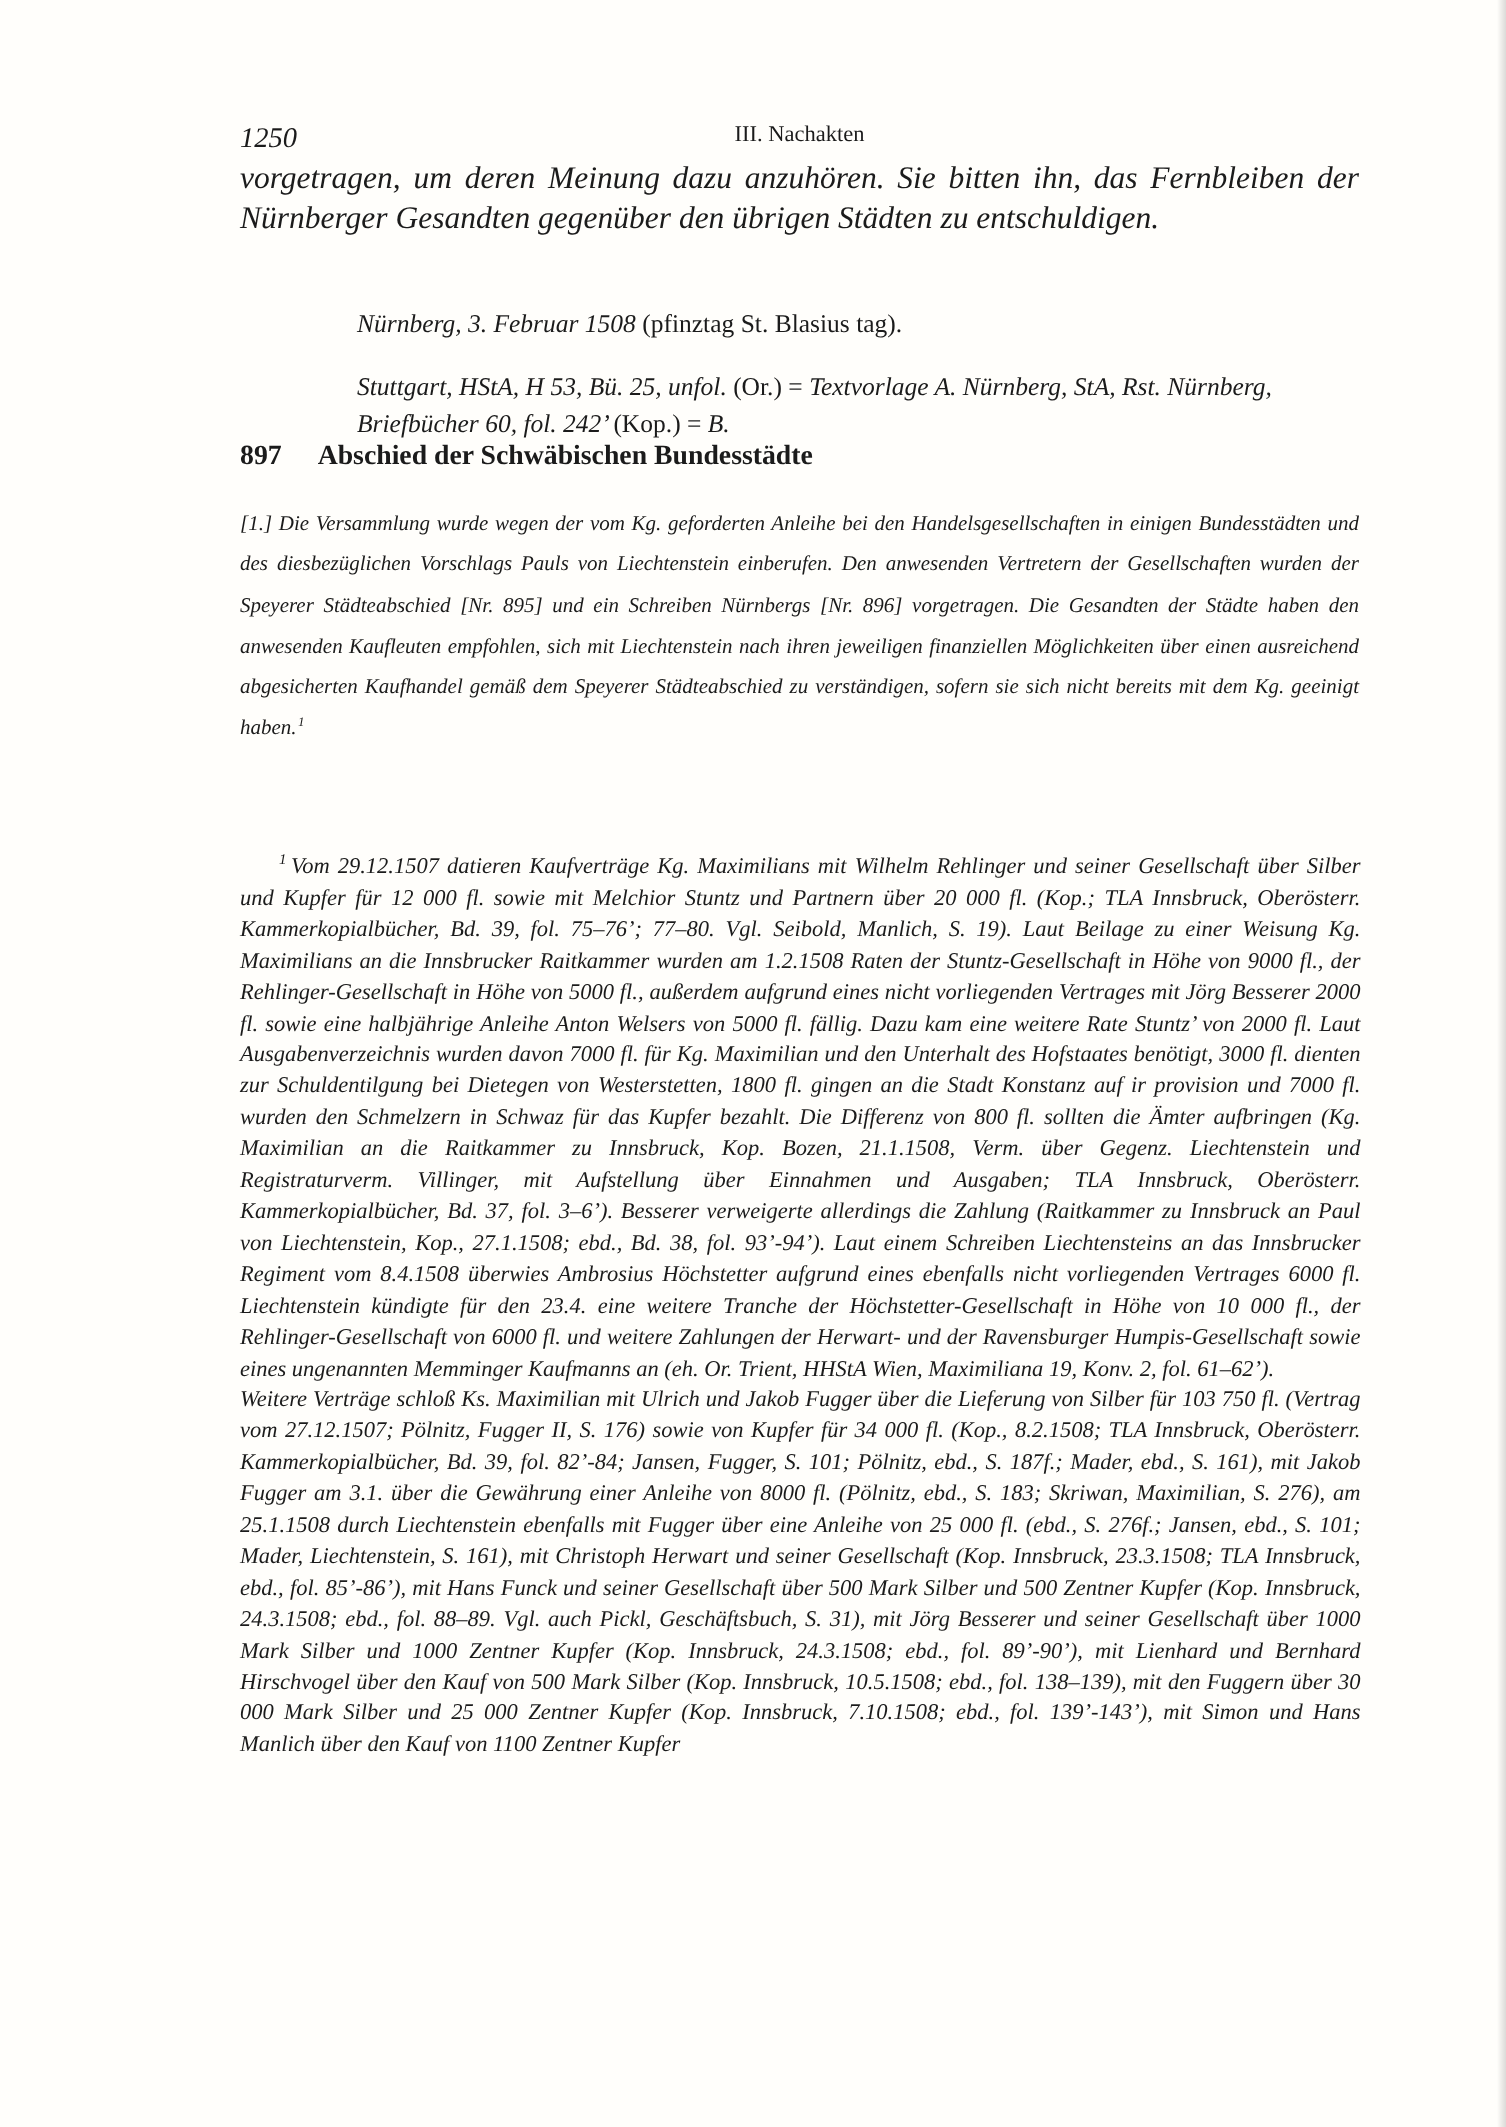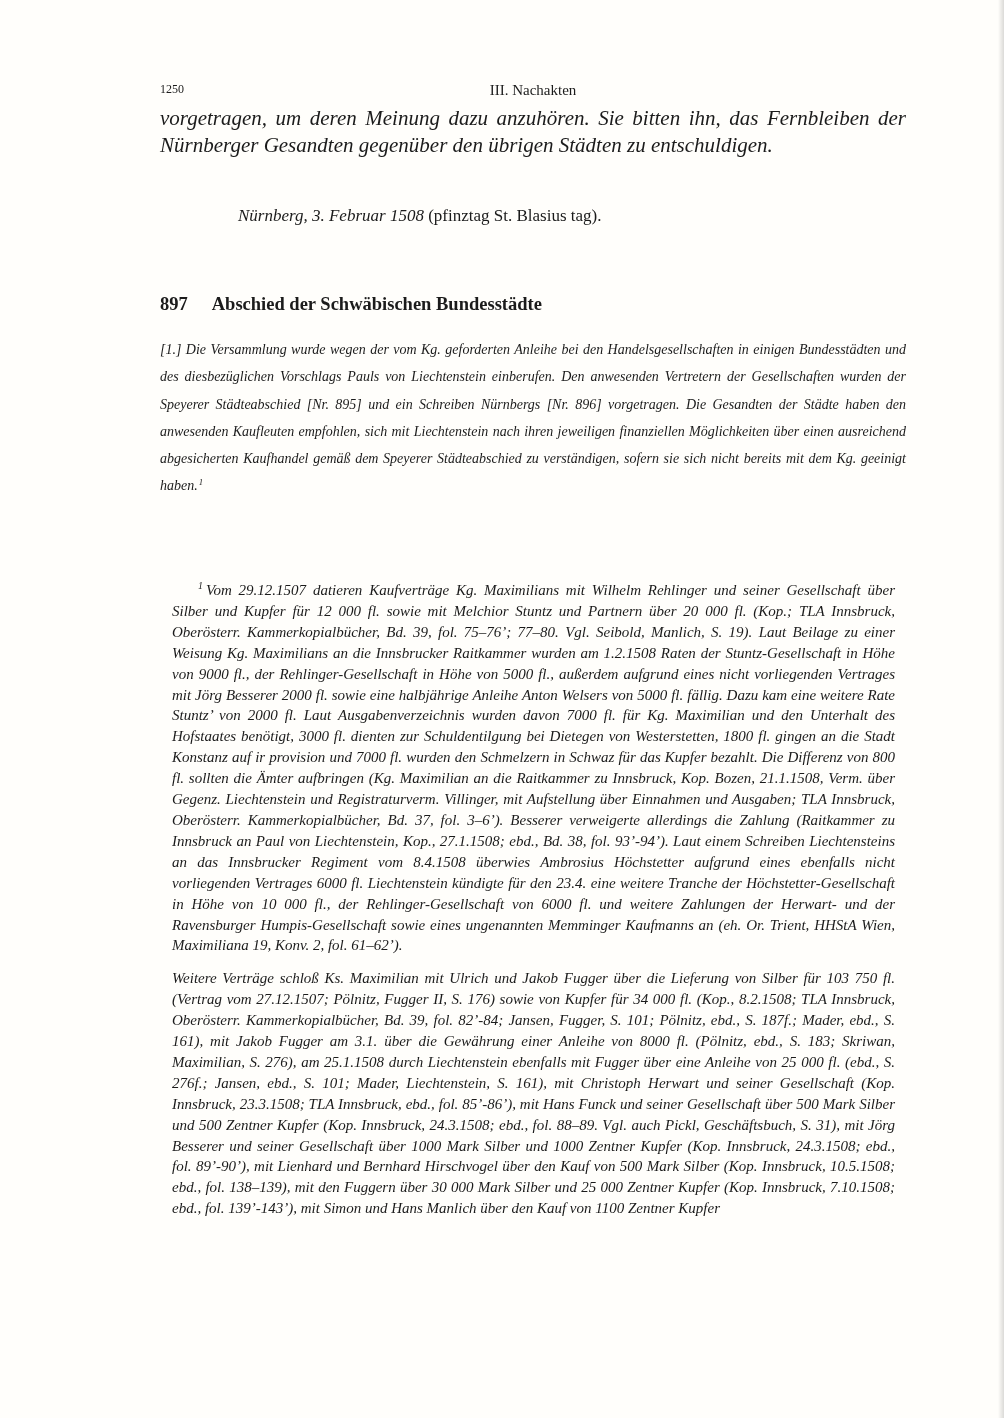--- a/index.html
+++ b/index.html
@@ -34,21 +34,22 @@
     left: 160px;
     top: 82px;
     width: 746px;
     font-size: 18px;
     font-style: normal;
   }
   .page-number {
     position: absolute;
     left: 0;
     top: 0;
-    font-size: 12px;
+    font-size: 19px;
+    font-style: italic;
   }
   .running-head {
     display: block;
     text-align: center;
     font-size: 15px;
   }
 
   .body-par {
     position: absolute;
     left: 160px;
@@ -103,21 +104,21 @@
   .footnote {
     position: absolute;
     left: 160px;
     top: 568px;
     width: 747px;
     font-size: 15px;
     line-height: 20.9px;
     font-style: italic;
     text-align: justify;
   }
-  .fn-par { margin: 12px; }
+  .fn-par { margin: 0; }
   .fn-first { text-indent: 26px; }
   .fn-marker {
     font-size: 0.66em;
     vertical-align: super;
     line-height: 0;
     margin-right: 3px;
   }
 </style>
 </head>
 <body>
@@ -126,20 +127,21 @@
 
   <header class="running-header">
     <span class="page-number">1250</span>
     <span class="running-head">III. Nachakten</span>
   </header>
 
   <p class="body-par intro">vorgetragen, um deren Meinung dazu anzuhören. Sie bitten ihn, das Fernbleiben der Nürnberger Gesandten gegenüber den übrigen Städten zu entschuldigen.</p>
 
   <div class="source-block">
     <p class="source-line"><span class="it">Nürnberg, 3. Februar 1508 </span><span class="rm">(pfinztag St. Blasius tag).</span></p>
+    <p class="source-line"><span class="it">Stuttgart, HStA, H 53, Bü. 25, unfol. </span><span class="rm">(Or.) = </span><span class="it">Textvorlage A. Nürnberg, StA, Rst. Nürnberg, Briefbücher 60, fol. 242’ </span><span class="rm">(Kop.) = </span><span class="it">B.</span></p>
   </div>
 
   <h2 class="section-heading">
     <span class="section-number">897</span><span class="section-title">Abschied der Schwäbischen Bundesstädte</span>
   </h2>
 
   <p class="body-par summary"><span>[1.] Die Versammlung wurde wegen der vom Kg. geforderten Anleihe bei den Handelsgesellschaften in einigen Bundesstädten und des diesbezüglichen Vorschlags Pauls von Liechtenstein einberufen. Den anwesenden Vertretern der Gesellschaften wurden der Speyerer Städteabschied [Nr. 895] und ein Schreiben Nürnbergs [Nr. 896] vorgetragen. Die Gesandten der Städte haben den anwesenden Kaufleuten empfohlen, sich mit Liechtenstein nach ihren jeweiligen finanziellen Möglichkeiten über einen ausreichend abgesicherten Kaufhandel gemäß dem Speyerer Städteabschied zu verständigen, sofern sie sich nicht bereits mit dem Kg. geeinigt haben.</span><sup class="fn-ref">1</sup></p>
 
   <div class="footnote">
     <p class="fn-par fn-first"><sup class="fn-marker">1</sup><span>Vom 29.12.1507 datieren Kaufverträge Kg. Maximilians mit Wilhelm Rehlinger und seiner Gesellschaft über Silber und Kupfer für 12 000 fl. sowie mit Melchior Stuntz und Partnern über 20 000 fl. (Kop.; TLA Innsbruck, Oberösterr. Kammerkopialbücher, Bd. 39, fol. 75–76’; 77–80. Vgl. Seibold, Manlich, S. 19). Laut Beilage zu einer Weisung Kg. Maximilians an die Innsbrucker Raitkammer wurden am 1.2.1508 Raten der Stuntz-Gesellschaft in Höhe von 9000 fl., der Rehlinger-Gesellschaft in Höhe von 5000 fl., außerdem aufgrund eines nicht vorliegenden Vertrages mit Jörg Besserer 2000 fl. sowie eine halbjährige Anleihe Anton Welsers von 5000 fl. fällig. Dazu kam eine weitere Rate Stuntz’ von 2000 fl. Laut Ausgabenverzeichnis wurden davon 7000 fl. für Kg. Maximilian und den Unterhalt des Hofstaates benötigt, 3000 fl. dienten zur Schuldentilgung bei Dietegen von Westerstetten, 1800 fl. gingen an die Stadt Konstanz auf ir provision und 7000 fl. wurden den Schmelzern in Schwaz für das Kupfer bezahlt. Die Differenz von 800 fl. sollten die Ämter aufbringen (Kg. Maximilian an die Raitkammer zu Innsbruck, Kop. Bozen, 21.1.1508, Verm. über Gegenz. Liechtenstein und Registraturverm. Villinger, mit Aufstellung über Einnahmen und Ausgaben; TLA Innsbruck, Oberösterr. Kammerkopialbücher, Bd. 37, fol. 3–6’). Besserer verweigerte allerdings die Zahlung (Raitkammer zu Innsbruck an Paul von Liechtenstein, Kop., 27.1.1508; ebd., Bd. 38, fol. 93’-94’). Laut einem Schreiben Liechtensteins an das Innsbrucker Regiment vom 8.4.1508 überwies Ambrosius Höchstetter aufgrund eines ebenfalls nicht vorliegenden Vertrages 6000 fl. Liechtenstein kündigte für den 23.4. eine weitere Tranche der Höchstetter-Gesellschaft in Höhe von 10 000 fl., der Rehlinger-Gesellschaft von 6000 fl. und weitere Zahlungen der Herwart- und der Ravensburger Humpis-Gesellschaft sowie eines ungenannten Memminger Kaufmanns an (eh. Or. Trient, HHStA Wien, Maximiliana 19, Konv. 2, fol. 61–62’).</span></p>

